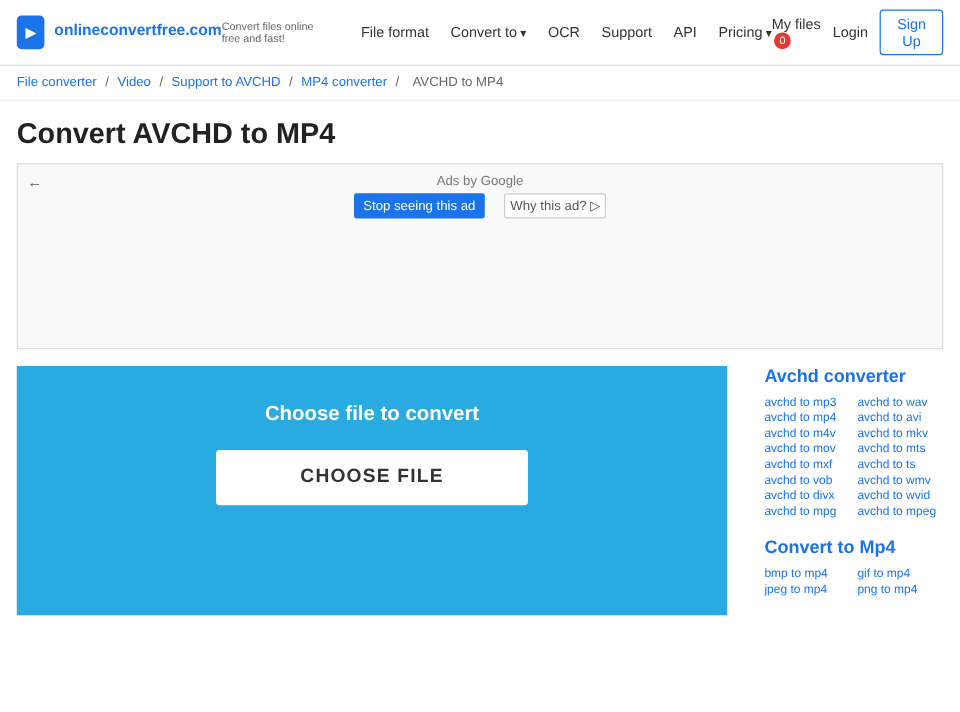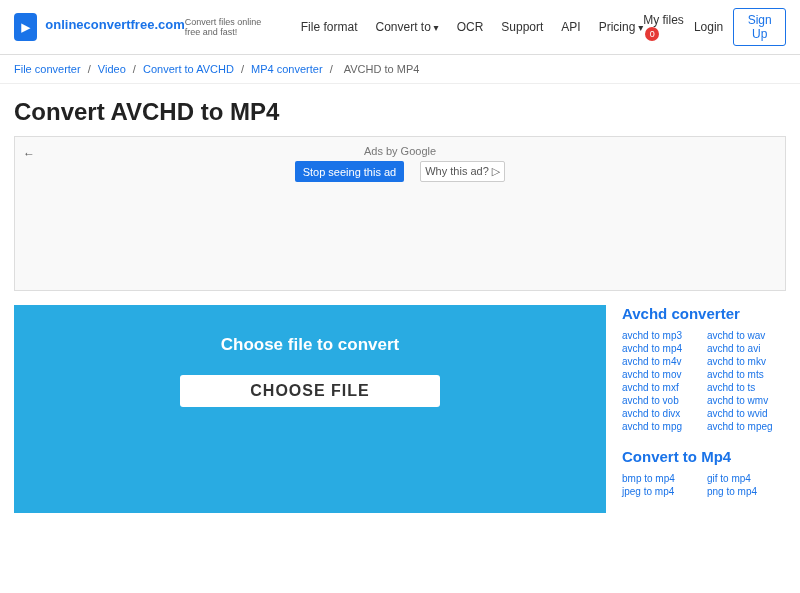--- a/index.html
+++ b/index.html
@@ -145,39 +145,39 @@
       color: white;
       font-size: 17px;
       font-weight: bold;
       margin-bottom: 20px;
     }
     .choose-file-btn {
       background: white;
       border: none;
       border-radius: 3px;
       width: 260px;
-      height: 32px;
+      height: 46px;
       font-size: 16px;
       font-weight: bold;
       color: #333;
       letter-spacing: 1px;
       cursor: pointer;
       display: flex; align-items: center; justify-content: center;
     }
     .drop-text {
       margin-top: 12px;
       font-size: 11px;
       color: rgba(255,255,255,0.9);
     }
     .drop-text a { color: white; }
 
     
     .sidebar {
       width: 180px;
-      padding-left: 16px;
+      padding-left: 31px;
       flex-shrink: 0;
     }
     .sidebar-section-title {
       font-size: 15px;
       font-weight: bold;
       color: #1a73e8;
       margin-bottom: 8px;
       margin-top: 0;
     }
     .sidebar-links-grid {
@@ -222,21 +222,21 @@
     <span class="login-btn">Login</span>
     <button class="signup-btn">Sign Up</button>
   </div>
 </div>
 
 <div class="breadcrumb">
   <a>File converter</a>
   <span> / </span>
   <a>Video</a>
   <span> / </span>
-  <a>Convert to AVCHD</a>
+  <a>Support to AVCHD</a>
   <span> / </span>
   <a>MP4 converter</a>
   <span> / </span>
   <span>AVCHD to MP4</span>
 </div>
 
 <div class="page-title">Convert AVCHD to MP4</div>
 
 <div class="ad-container">
   <span class="ad-back-arrow">←</span>

